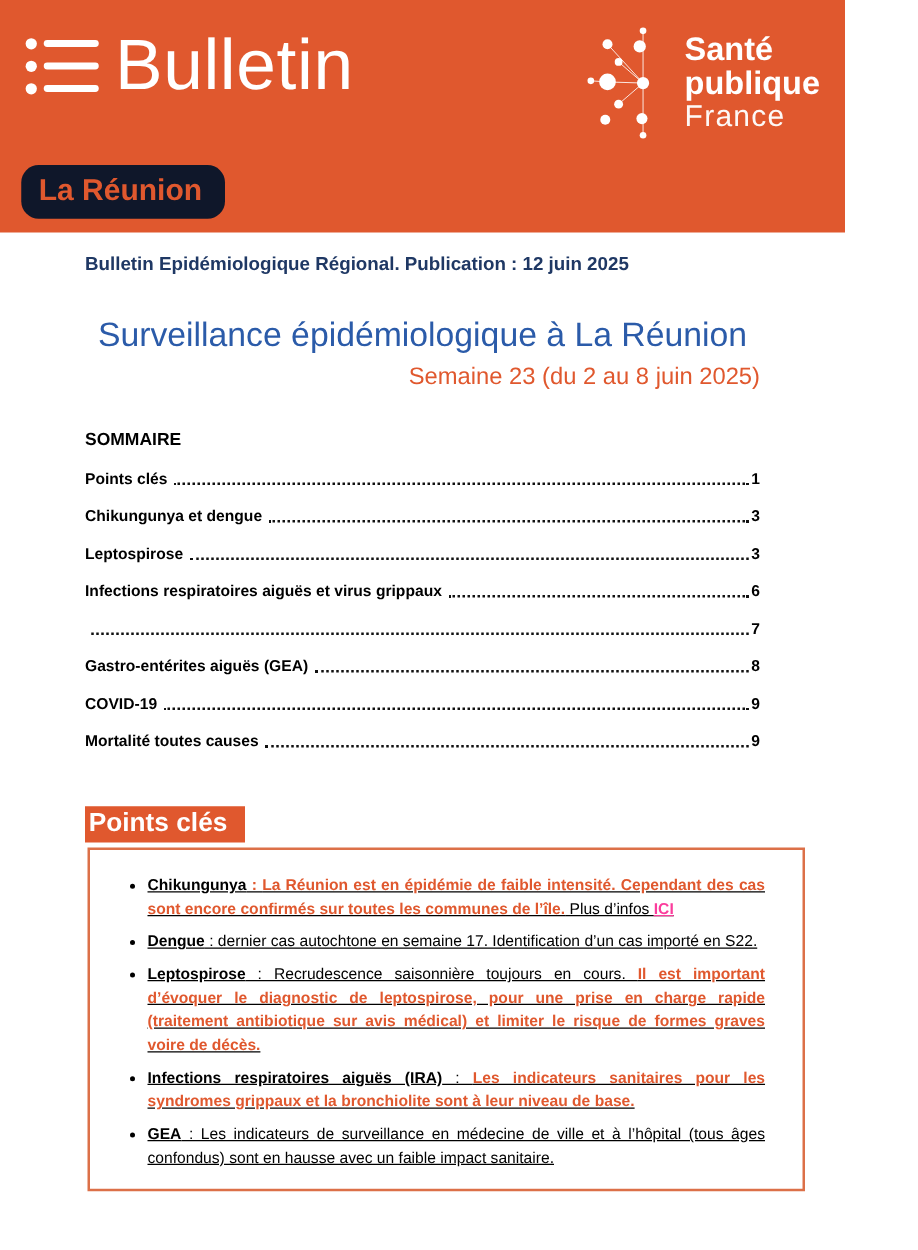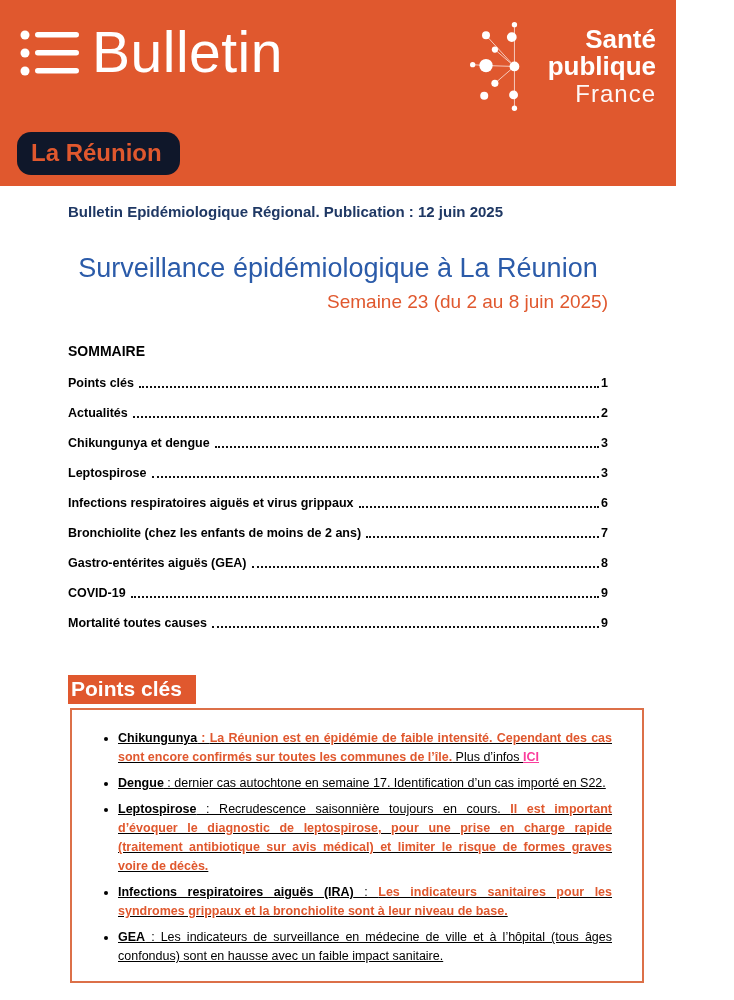--- a/index.html
+++ b/index.html
@@ -5,21 +5,21 @@
   html,body{margin:0;padding:0;background:#ffffff;}
   .page{
     position:relative;width:676px;height:1000px;background:#ffffff;overflow:hidden;
     font-family:"Liberation Sans",sans-serif;color:#000;
   }
   
   .masthead{position:relative;width:100%;height:186px;background:#E0582E;}
   .brand{position:absolute;left:20px;top:24px;display:flex;align-items:center;gap:10px;}
   .brand svg{display:block;}
   .brand-text{color:#ffffff;font-size:57px;line-height:1;letter-spacing:0.5px;font-weight:400;}
-  .spf-logo{position:absolute;right:20px;top:18px;display:flex;align-items:flex-start;gap:6px;text-align:right;}
+  .spf-logo{position:absolute;right:20px;top:18px;display:flex;align-items:flex-start;gap:6px;}
   .spf-text{color:#ffffff;margin-top:8px;}
   .spf-bold{font-weight:700;font-size:26px;line-height:27px;}
   .spf-light{font-weight:400;font-size:24px;line-height:28px;letter-spacing:1px;opacity:.96;}
   .region-badge{
     position:absolute;left:17px;top:132px;background:#0f172a;color:#E0582E;
     font-weight:700;font-size:24px;line-height:1;padding:9px 18px 10px 14px;border-radius:14px;
   }
   
   main{padding:0 68px;}
   .meta{margin:17px 0 0 0;color:#1F3864;font-weight:700;font-size:15px;}
@@ -114,41 +114,35 @@
 
     <section>
       <h3 class="toc-heading">SOMMAIRE</h3>
       <div class="toc-list" id="toc-list">
           <div class="toc-row">
             <span class="toc-label">Points clés</span>
             <span class="toc-dots"></span>
             <span class="toc-page">1</span>
           </div>
           <div class="toc-row">
-            <span class="toc-label">Actualités</span>
-            <span class="toc-dots"></span>
-            <span class="toc-page">2</span>
-          </div>
-          <div class="toc-row">
             <span class="toc-label">Chikungunya et dengue</span>
             <span class="toc-dots"></span>
             <span class="toc-page">3</span>
           </div>
           <div class="toc-row">
             <span class="toc-label">Leptospirose</span>
             <span class="toc-dots"></span>
             <span class="toc-page">3</span>
           </div>
           <div class="toc-row">
             <span class="toc-label">Infections respiratoires aiguës et virus grippaux</span>
             <span class="toc-dots"></span>
             <span class="toc-page">6</span>
           </div>
           <div class="toc-row">
-            <span class="toc-label">Bronchiolite (chez les enfants de moins de 2 ans)</span>
             <span class="toc-dots"></span>
             <span class="toc-page">7</span>
           </div>
           <div class="toc-row">
             <span class="toc-label">Gastro-entérites aiguës (GEA)</span>
             <span class="toc-dots"></span>
             <span class="toc-page">8</span>
           </div>
           <div class="toc-row">
             <span class="toc-label">COVID-19</span>

